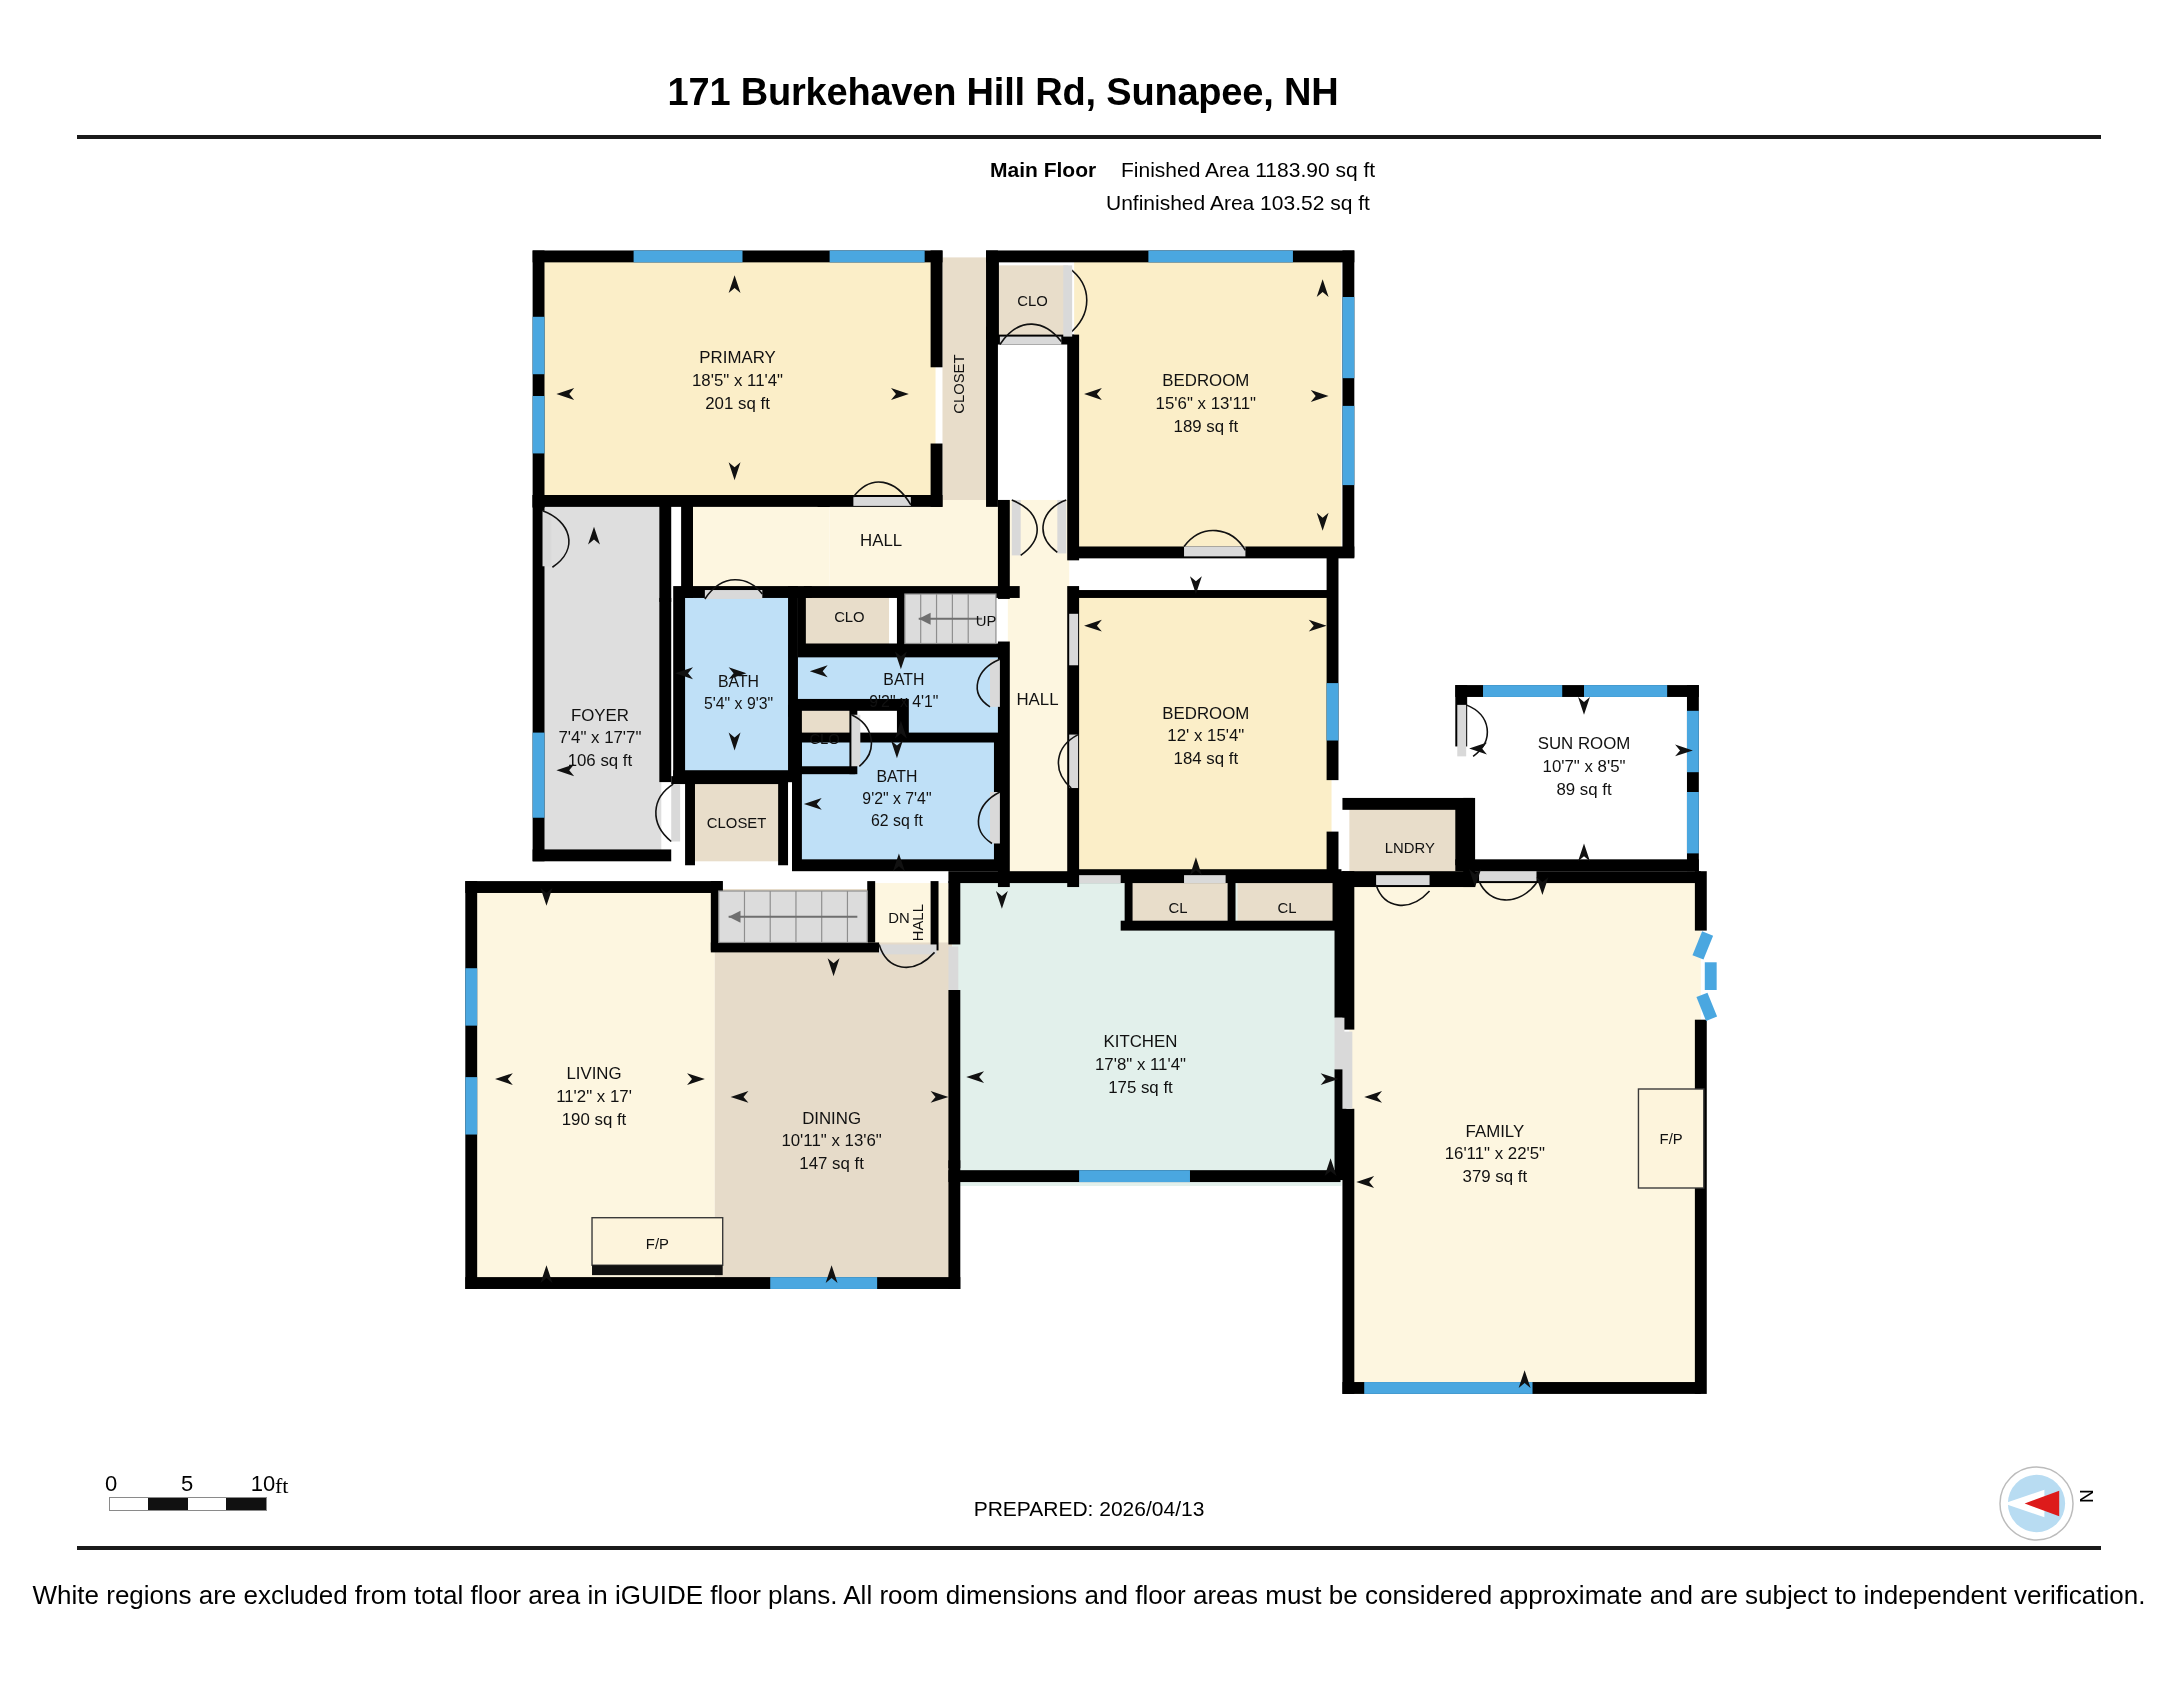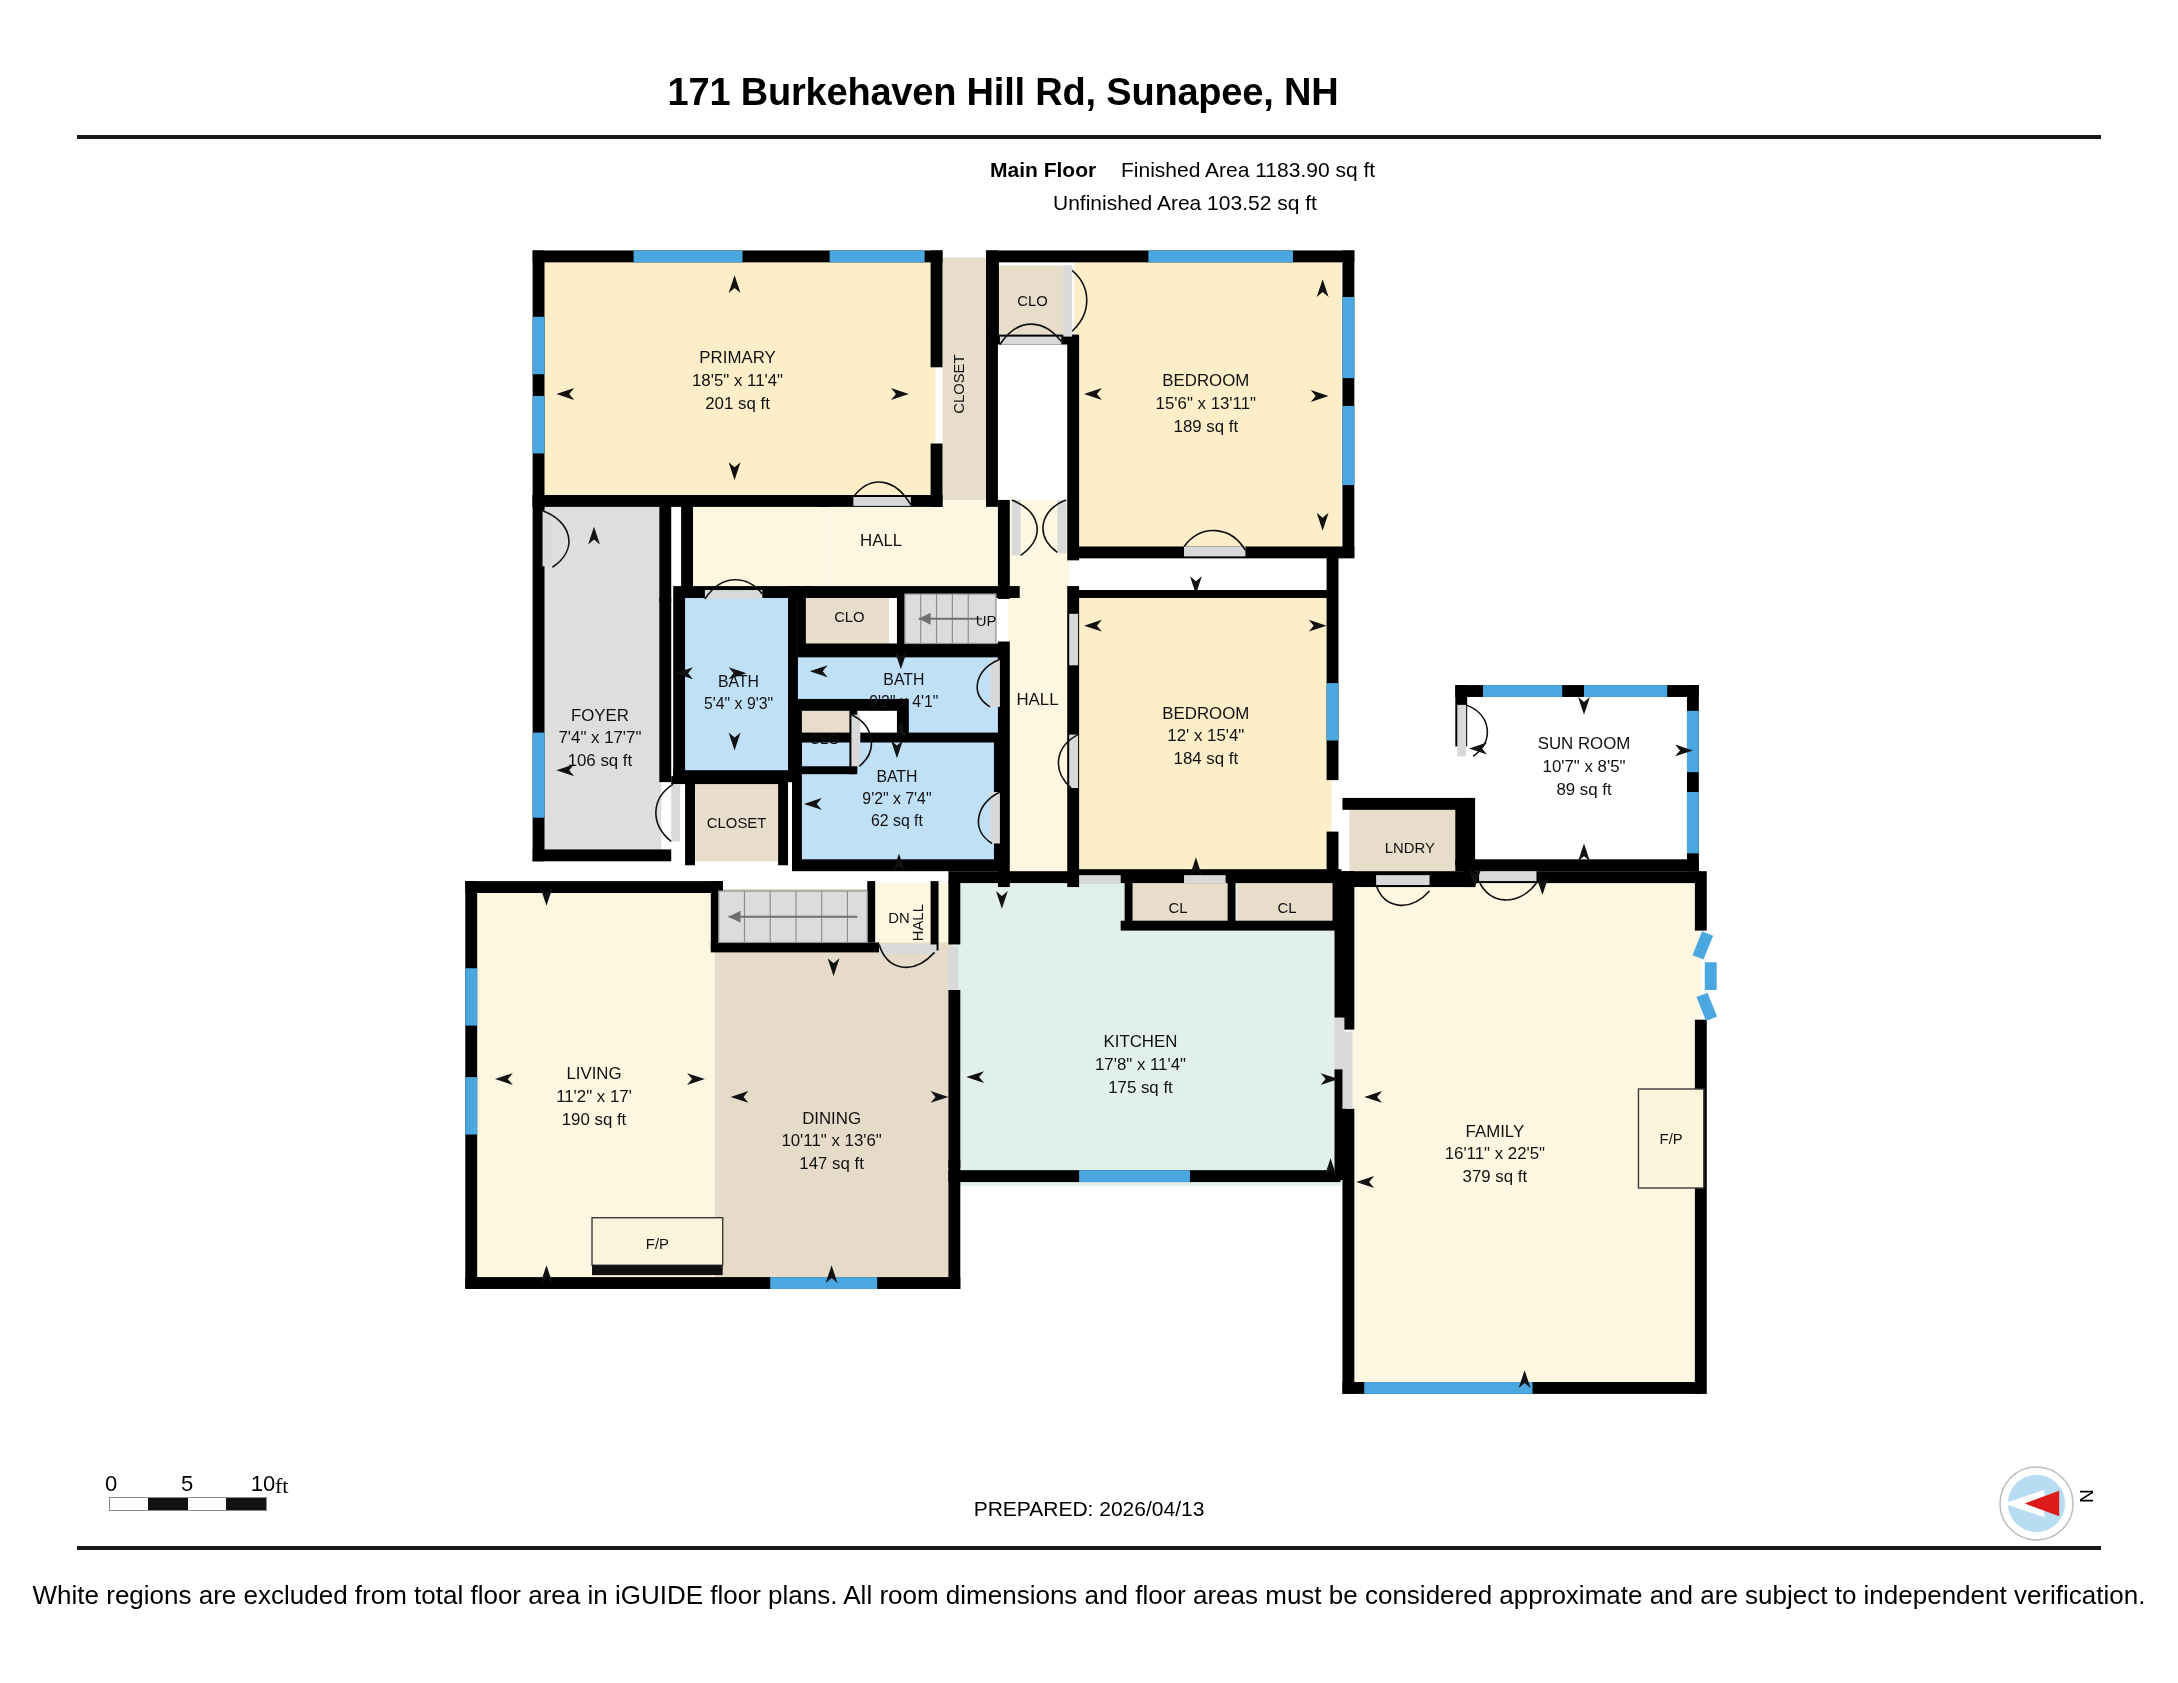--- a/index.html
+++ b/index.html
@@ -44,21 +44,21 @@
     left: 990px;
     font-size: 21px;
     line-height: 33px;
   }
   #floor-summary .floor-name {
     font-weight: bold;
     display: inline-block;
     width: 131px;
   }
   #floor-summary .area-line { display: block; }
-  #floor-summary .area-line.second { margin-left: 63px; }
+  #floor-summary .area-line.second { margin-left: 116px; }
 
   
   #scale-bar-wrap {
     position: absolute;
     left: 109px;
     top: 1471px;
     width: 248px;
   }
   #scale-ticks {
     position: relative;

